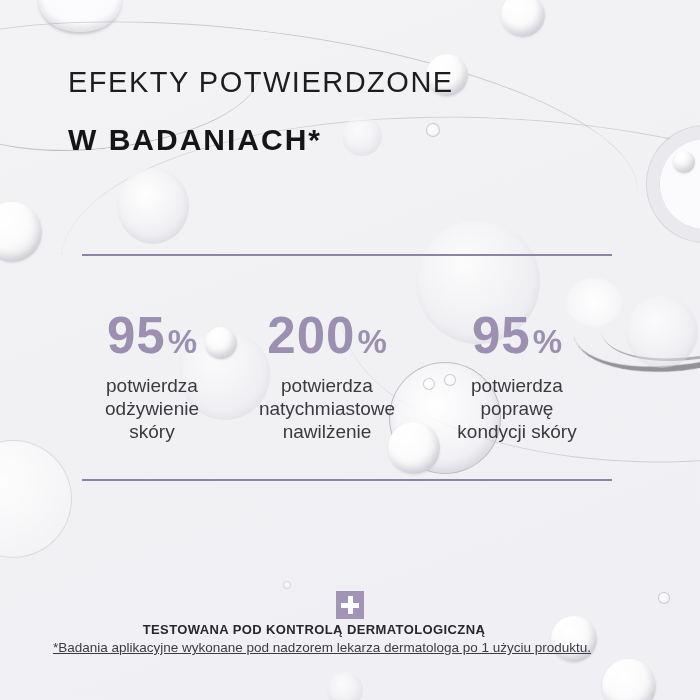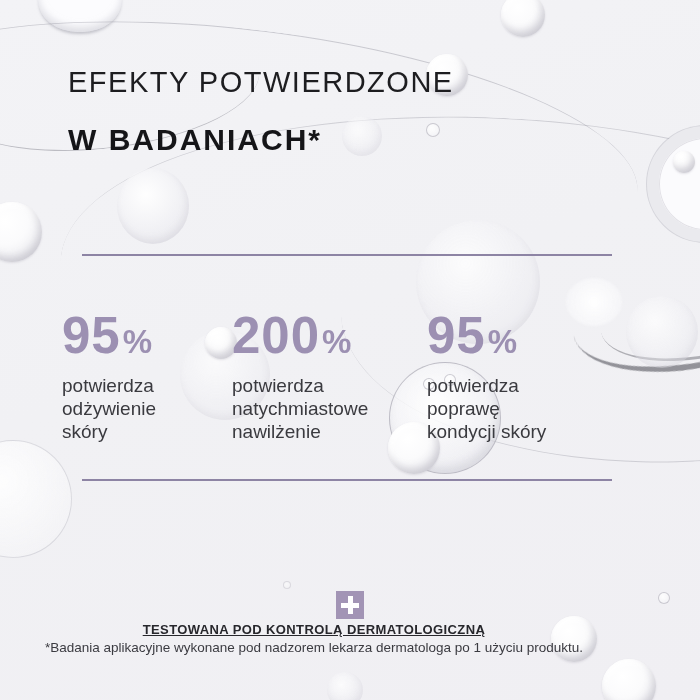--- a/index.html
+++ b/index.html
@@ -81,36 +81,36 @@
   .content{position:absolute;inset:0;z-index:2;padding-left:12px;}
 
   .header{position:absolute;left:68px;top:66px;}
   .title-line1{font-size:29px;font-weight:400;letter-spacing:1.5px;color:#1d1d20;white-space:nowrap;}
   .title-line2{font-size:30px;font-weight:700;letter-spacing:2px;color:#151518;margin-top:24px;white-space:nowrap;}
 
   .divider{position:absolute;left:82px;width:530px;height:1.5px;background:#8d84a4;}
   .divider.top{top:254px;}
   .divider.bottom{top:479px;}
 
-  .stat{position:absolute;top:310px;}
+  .stat{position:absolute;top:310px;text-align:center;}
   .stat-1{left:62px;width:180px;}
   .stat-2{left:232px;width:190px;}
   .stat-3{left:427px;width:180px;}
   .stat .num{color:#9c90b2;font-weight:700;font-size:51px;line-height:1;letter-spacing:1px;white-space:nowrap;}
   .stat .pct{font-size:33px;letter-spacing:0;margin-left:2px;}
   .stat .label{margin-top:14px;font-size:19px;line-height:1.2;color:#3a3a3f;white-space:pre-line;}
 
   .cross{position:absolute;left:336px;top:591px;width:28px;height:28px;background:#a294b5;}
   .cross .bar-h{position:absolute;left:5px;top:11.5px;width:18px;height:5px;background:#ffffff;}
   .cross .bar-v{position:absolute;left:11.5px;top:5px;width:5px;height:18px;background:#ffffff;}
 
   .caption{position:absolute;left:0;top:622px;width:628px;text-align:center;
-    font-size:13px;font-weight:700;letter-spacing:0.4px;color:#27272c;text-decoration:underline;}
-  .footnote{position:absolute;left:0;top:640px;width:628px;text-align:center;
-    font-size:13.5px;color:#3b3b41;}
+    font-size:13px;font-weight:700;letter-spacing:0.4px;color:#27272c;}
+  .footnote{position:absolute;left:8px;top:640px;width:628px;text-align:center;
+    font-size:13.5px;color:#3b3b41;text-decoration:underline;}
 </style>
 </head>
 <body>
 
 <div class="canvas">
 
   <div class="decor">
     <div class="blob-top-left"></div>
     <div class="arc arc-line-1"></div>
     <div class="arc arc-line-2"></div>

